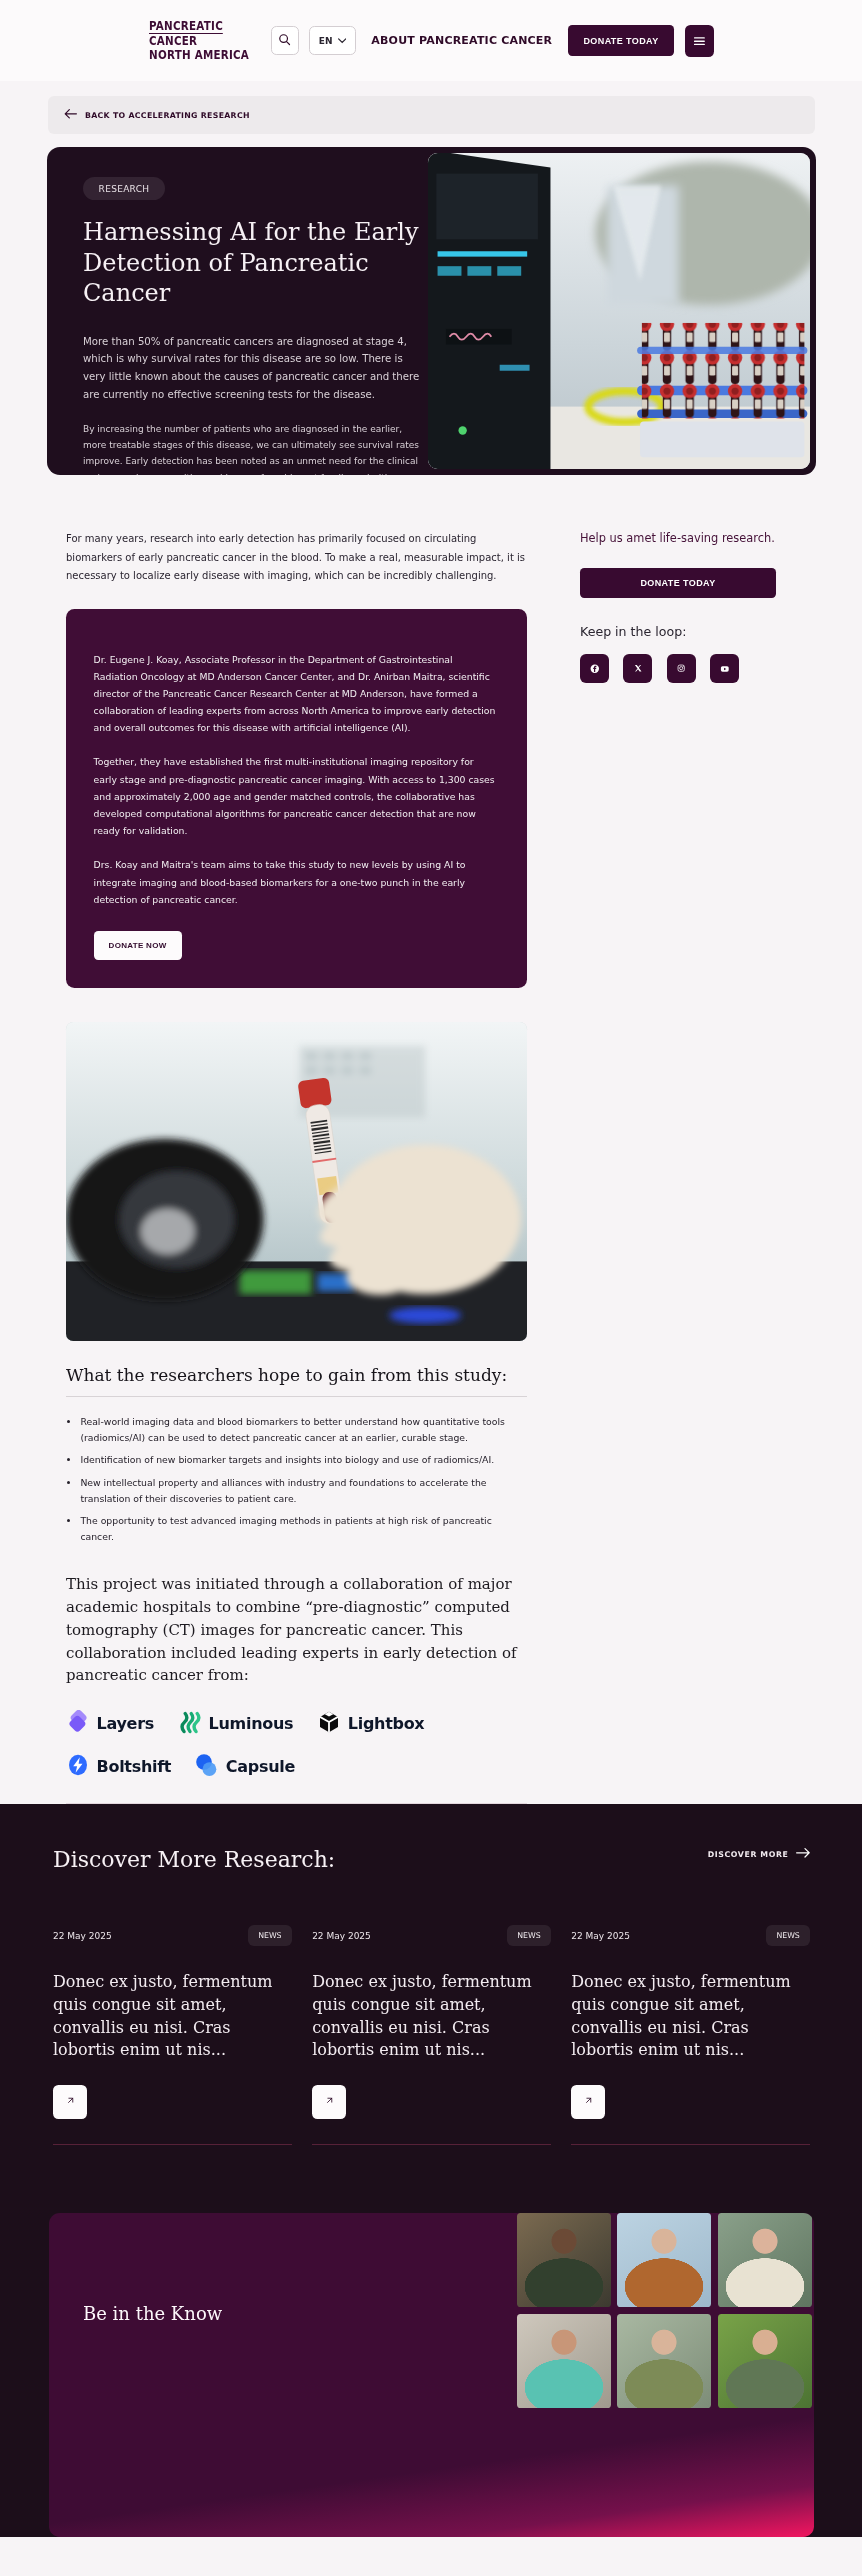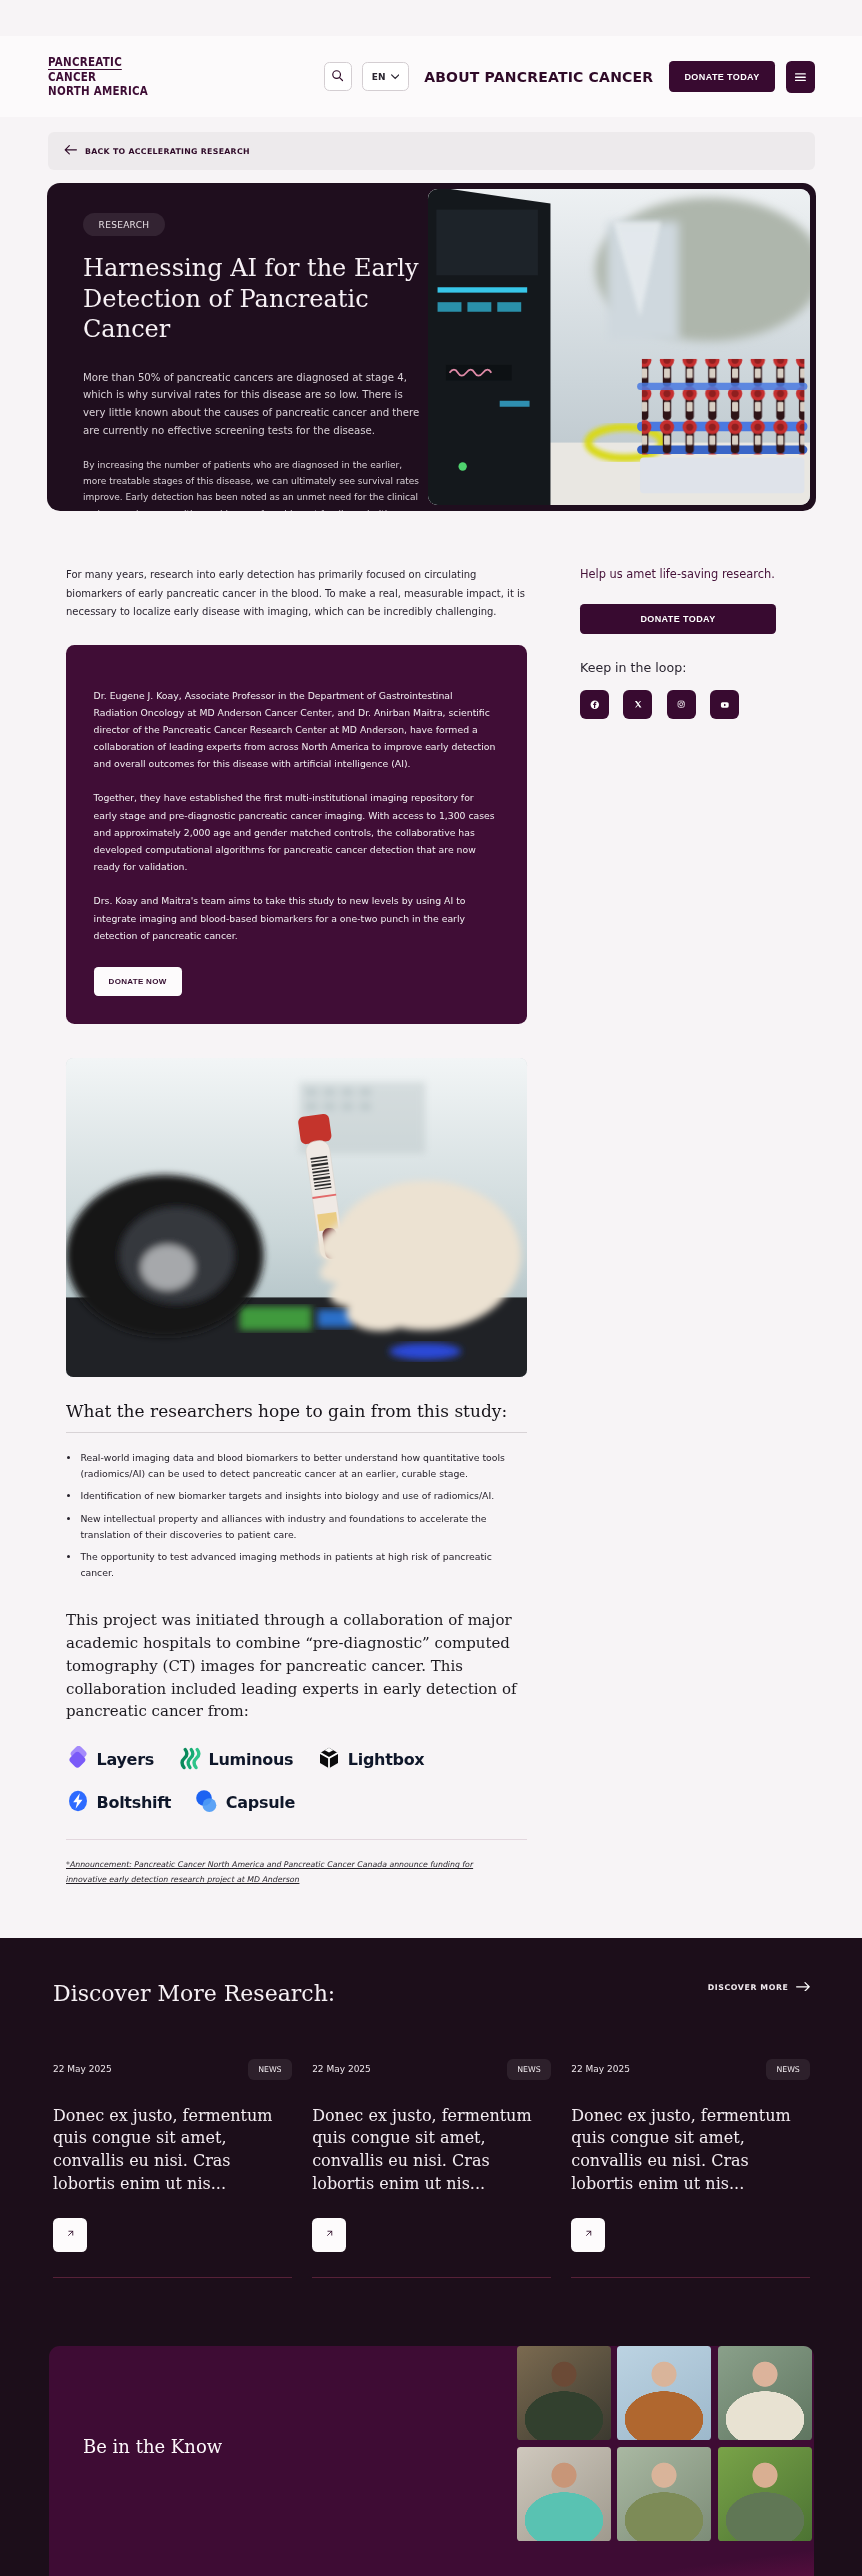--- a/index.html
+++ b/index.html
@@ -7,42 +7,41 @@
   body {
     width:863px; margin:0 auto;
     font-family:"DejaVu Sans","Liberation Sans",sans-serif;
     color:#241f28;
   }
   .serif { font-family:"DejaVu Serif","Liberation Serif",serif; font-weight:400; }
 
   
   header {
     height:81px; background:#fcfafb;
-    display:flex; align-items:center; justify-content:space-between;
+    display:flex; align-items:center; justify-content:center;
     padding:0 48px;
-    margin-top:36px;
   }
   .logo { display:flex; flex-direction:column; transform:scaleX(.82); transform-origin:left center; }
   .logo span {
     font-weight:800; font-size:12.6px; letter-spacing:0.3px; color:#3d0c34;
     line-height:1.12; text-transform:uppercase; white-space:nowrap;
   }
   .logo span:first-child { border-bottom:1.8px solid #3d0c34; width:fit-content; }
   .header-right { display:flex; align-items:center; gap:10.8px; }
   .icon-btn {
     width:27.6px; height:29px; border:0.9px solid #d4ced2; border-radius:5.4px;
     background:#fff; display:flex; align-items:center; justify-content:center; cursor:pointer;
   }
   .lang-select {
     height:29px; min-width:42px; border:0.9px solid #d4ced2; border-radius:5.4px;
     background:#fff; display:flex; align-items:center; justify-content:center; gap:5.4px;
     font-size:9px; font-weight:600; color:#2a2530; padding:0 8.4px; cursor:pointer;
   }
   .about-link {
-    font-size:14px; font-weight:700; letter-spacing:0.2px; color:#2f0a28;
+    font-size:11px; font-weight:700; letter-spacing:0.2px; color:#2f0a28;
     text-transform:uppercase; text-decoration:none; margin:0 4.8px;
   }
   .donate-btn {
     background:#380a30; color:#fff; font-weight:700; font-size:9px; letter-spacing:0.4px;
     border:none; border-radius:4.2px; padding:10.8px 15.6px; cursor:pointer;
   }
   .menu-btn {
     width:29px; height:32px; background:#380a30; border:none; border-radius:5.4px;
     display:flex; align-items:center; justify-content:center; cursor:pointer;
   }
@@ -410,21 +409,20 @@
           <svg width="24" height="24" viewBox="0 0 40 40">
             <circle cx="15" cy="15" r="13" fill="#1d63f2"></circle>
             <circle cx="24" cy="27" r="11.5" fill="#4e9bf5" opacity=".92"></circle>
           </svg>
         </span>
         <b>Capsule</b>
       </div>
     </div>
 
     <hr class="collab-divider">
-    <p class="footnote">*Announcement: Pancreatic Cancer North America and Pancreatic Cancer Canada announce funding for innovative early detection research project at MD Anderson</p>
   </div>
 
   <aside class="side-col">
     <p class="side-heading">Help us amet life-saving research.</p>
     <button class="side-donate">DONATE TODAY</button>
     <p class="keep-loop">Keep in the loop:</p>
     <div class="socials">
       <span class="social">
         <svg width="15.6" height="15.6" viewBox="0 0 48 48">
           <circle cx="24" cy="24" r="13" fill="#fff"></circle>

